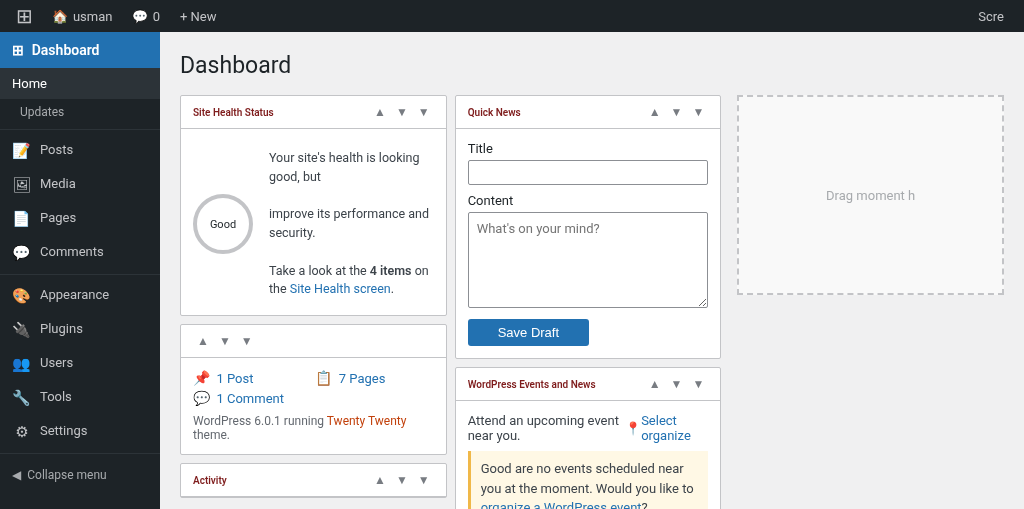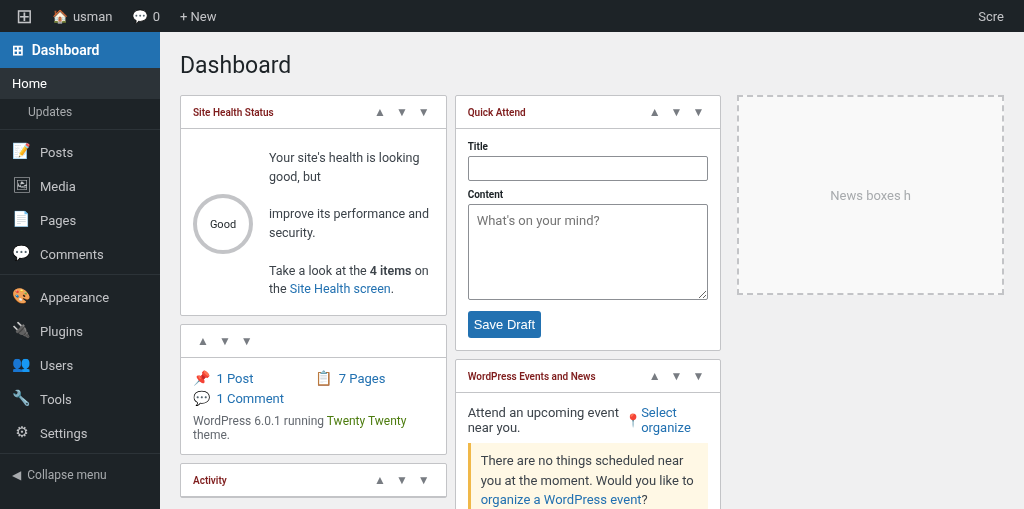--- a/index.html
+++ b/index.html
@@ -48,31 +48,31 @@
     .sidebar-header {
       background: #2271b1;
       color: #fff;
       padding: 10px 12px;
       font-size: 14px;
       font-weight: 600;
       display: flex; align-items: center; gap: 8px;
       cursor: pointer;
     }
     .sidebar-item {
-      display: flex; align-items: flex-end; gap: 8px;
+      display: flex; align-items: flex-start; gap: 8px;
       padding: 8px 12px;
       color: #c3c4c7;
       cursor: pointer;
       font-size: 13px;
     }
     .sidebar-item.active { background: #2c3338; color: #fff; }
     .sidebar-icon { font-size: 15px; width: 20px; text-align: center; }
     .sidebar-divider { height: 1px; background: #2c3338; margin: 4px 0; }
     .sidebar-sub-item {
-      padding: 6px 12px 6px 28px;
+      padding: 6px 12px 6px 20px;
       color: #a7aaad;
       cursor: pointer;
       font-size: 12px;
     }
     .sidebar-collapse {
       display: flex; align-items: center; gap: 6px;
       padding: 10px 12px;
       color: #a7aaad;
       cursor: pointer;
       font-size: 12px;
@@ -170,24 +170,24 @@
       gap: 4px;
       margin-bottom: 8px;
     }
     .glance-item {
       display: flex; align-items: center; gap: 6px;
       font-size: 13px; color: #1d2327;
     }
     .glance-item a { color: #2271b1; text-decoration: none; }
     .glance-icon { font-size: 14px; }
     .glance-wp-version { font-size: 12px; color: #646970; margin-top: 8px; }
-    .glance-wp-version a { color: #4d7c0f; text-decoration: none; }
-
-    
-    .quick-draft-label { font-size: 10px; color: #1d2327; margin-bottom: 4px; font-weight: 700; }
+    .glance-wp-version a { color: #c2410c; text-decoration: none; }
+
+    
+    .quick-draft-label { font-size: 13px; color: #1d2327; margin-bottom: 4px; font-weight: 400; }
     .quick-draft-input {
       width: 100%;
       border: 1px solid #8c8f94;
       border-radius: 2px;
       padding: 4px 8px;
       font-size: 13px;
       margin-bottom: 8px;
       outline: none;
       color: #2c3338;
     }
@@ -201,21 +201,21 @@
       resize: vertical;
       height: 96px;
       color: #787c82;
       outline: none;
     }
     .save-draft-btn {
       background: #2271b1;
       color: #fff;
       border: none;
       border-radius: 3px;
-      padding: 6px 6px;
+      padding: 6px 30px;
       font-size: 13px;
       cursor: pointer;
       margin-top: 8px;
     }
 
     
     .events-header {
       display: flex; align-items: center; 
       font-size: 13px; color: #3c434a; margin-bottom: 8px;
     }
@@ -395,21 +395,21 @@
             </div>
           </div>
 
         </div>
       </div>
 
       <div class="widget-col">
 
         <div class="postbox">
           <div class="postbox-header">
-            <span class="postbox-title">Quick Attend</span>
+            <span class="postbox-title">Quick News</span>
             <div class="postbox-controls">
               <button class="postbox-btn">▲</button>
               <button class="postbox-btn">▼</button>
               <button class="postbox-btn">▼</button>
             </div>
           </div>
           <div class="postbox-content">
             <div class="quick-draft-label">Title</div>
             <input type="text" class="quick-draft-input" style="">
             <div class="quick-draft-label">Content</div>
@@ -427,27 +427,27 @@
               <button class="postbox-btn">▼</button>
             </div>
           </div>
           <div class="postbox-content">
             <div class="events-header">
               <span>Attend an upcoming event near you.</span>
               <span>📍</span>
               <a href="#" class="location-link">Select organize</a>
             </div>
             <div class="event-highlighted">
-              <span>There are no things scheduled near you at the moment. Would you like to </span><a href="#">organize a WordPress event</a><span>?</span>
+              <span>Good are no events scheduled near you at the moment. Would you like to </span><a href="#">organize a WordPress event</a><span>?</span>
             </div>
 
           </div>
         </div>
       </div>
 
       <div class="widget-col">
         <div class="drag-placeholder">
-          <span>News boxes h</span>
+          <span>Drag moment h</span>
         </div>
       </div>
     </div>
   </div>
 </div>
 
 </body></html>

